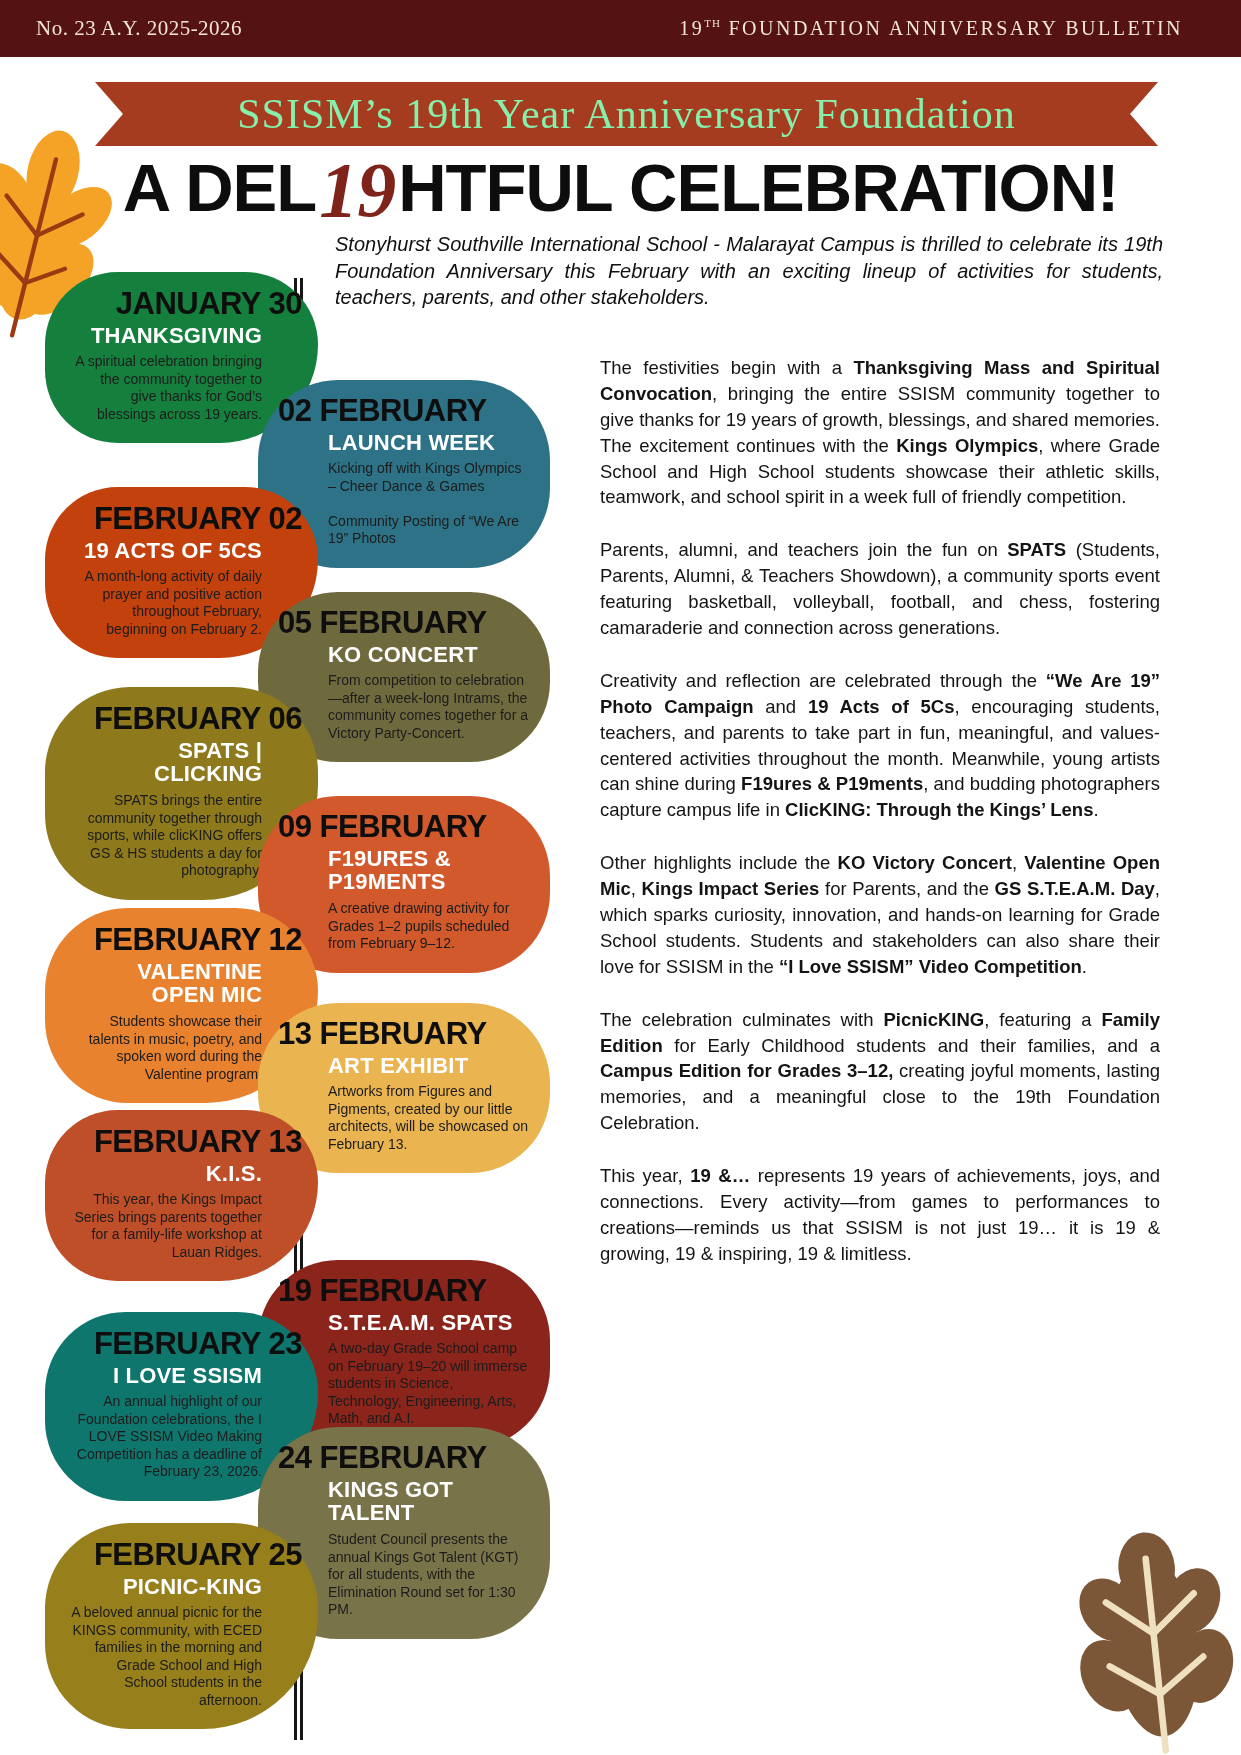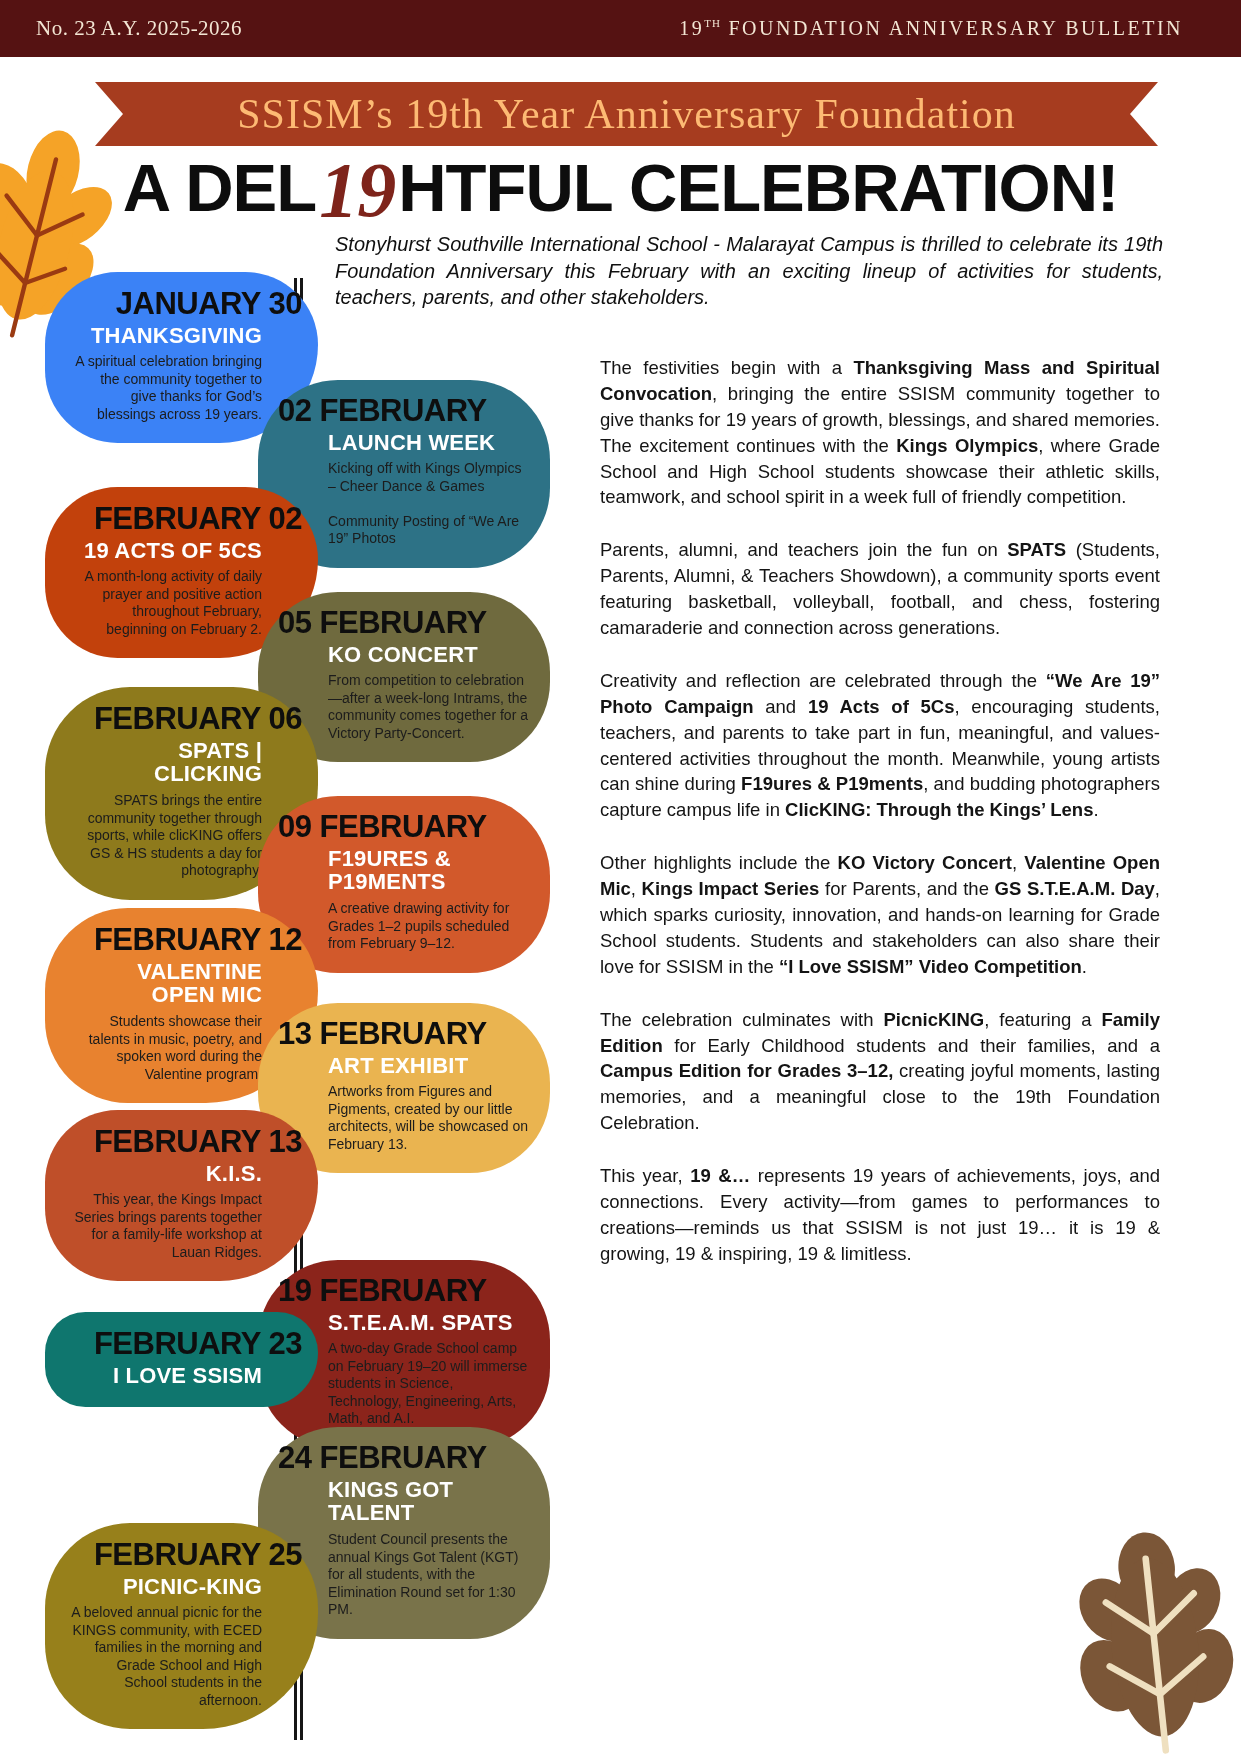--- a/index.html
+++ b/index.html
@@ -14,21 +14,21 @@
     display:flex;align-items:center;justify-content:space-between;
     font-family:"Liberation Serif", serif;color:#F3E6D4;
     box-sizing:border-box;padding:0 58px 0 36px;
   }
   .masthead .issue{font-size:21px;letter-spacing:.5px;}
   .masthead .bulletin{font-size:20px;letter-spacing:2.5px;}
   .masthead .bulletin sup{font-size:11px;letter-spacing:1px;}
   
   .ribbon{
     position:absolute;left:95px;top:82px;width:1063px;height:64px;
-    background:#A63C1F;color:#fdba74;
+    background:#A63C1F;color:#86efac;
     font-family:"Liberation Serif", serif;font-size:42px;
     line-height:64px;text-align:center;letter-spacing:1px;
     clip-path:polygon(0 0,100% 0,calc(100% - 28px) 50%,100% 100%,0 100%,28px 50%);
   }
   
   .headline{
     position:absolute;left:0;top:143px;width:100%;margin:0;
     text-align:center;font-size:67px;font-weight:900;letter-spacing:-1px;
     color:#0d0d0d;line-height:84px;white-space:nowrap;
   }
@@ -129,21 +129,21 @@
       <path d="M80 170 L44 146"></path>
       <path d="M80 170 L116 146"></path>
     </g>
   </svg>
 
   <p class="intro">Stonyhurst Southville International School - Malarayat Campus is thrilled to celebrate its 19th Foundation Anniversary this February with an exciting lineup of activities for students, teachers, parents, and other stakeholders.</p>
 
   <div class="timeline">
     <div class="spine"></div>
     <div id="timeline-items">
-        <div class="tl side-left" style="background: #3b82f6;">
+        <div class="tl side-left" style="background: #15803d;">
       <div class="tl-date">JANUARY 30</div>
       <div class="tl-title">THANKSGIVING</div>
       <div class="tl-desc">A spiritual celebration bringing the community together to give thanks for God’s blessings across 19 years.</div>
     </div>
         <div class="tl side-right" style="background: rgb(45, 114, 134);">
       <div class="tl-date">02 FEBRUARY</div>
       <div class="tl-title">LAUNCH WEEK</div>
       <div class="tl-desc">Kicking off with Kings Olympics – Cheer Dance &amp; Games
 
 Community Posting of “We Are 19” Photos</div>
@@ -186,20 +186,21 @@
       <div class="tl-desc">This year, the Kings Impact Series brings parents together for a family-life workshop at Lauan Ridges.</div>
     </div>
         <div class="tl side-right" style="background: rgb(139, 36, 27);">
       <div class="tl-date">19 FEBRUARY</div>
       <div class="tl-title">S.T.E.A.M. SPATS</div>
       <div class="tl-desc">A two-day Grade School camp on February 19–20 will immerse students in Science, Technology, Engineering, Arts, Math, and A.I.</div>
     </div>
         <div class="tl side-left" style="background: #0f766e;">
       <div class="tl-date">FEBRUARY 23</div>
       <div class="tl-title">I LOVE SSISM</div>
+      <div class="tl-desc">An annual highlight of our Foundation celebrations, the I LOVE SSISM Video Making Competition has a deadline of February 23, 2026.</div>
     </div>
         <div class="tl side-right" style="background: rgb(121, 115, 74);">
       <div class="tl-date">24 FEBRUARY</div>
       <div class="tl-title">KINGS GOT TALENT</div>
       <div class="tl-desc">Student Council presents the annual Kings Got Talent (KGT) for all students, with the Elimination Round set for 1:30 PM.</div>
     </div>
         <div class="tl side-left" style="background: rgb(151, 128, 27);">
       <div class="tl-date">FEBRUARY 25</div>
       <div class="tl-title">PICNIC-KING</div>
       <div class="tl-desc">A beloved annual picnic for the KINGS community, with ECED families in the morning and Grade School and High School students in the afternoon.</div>

